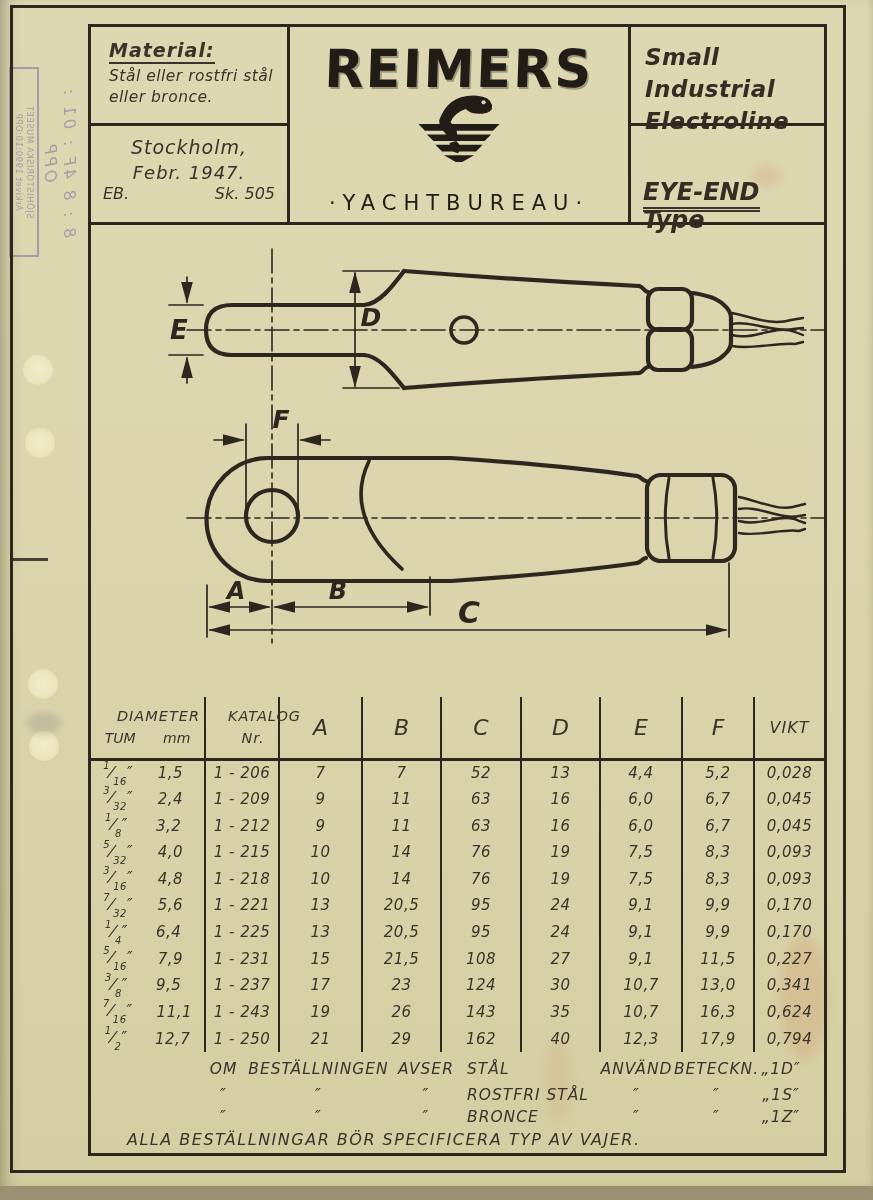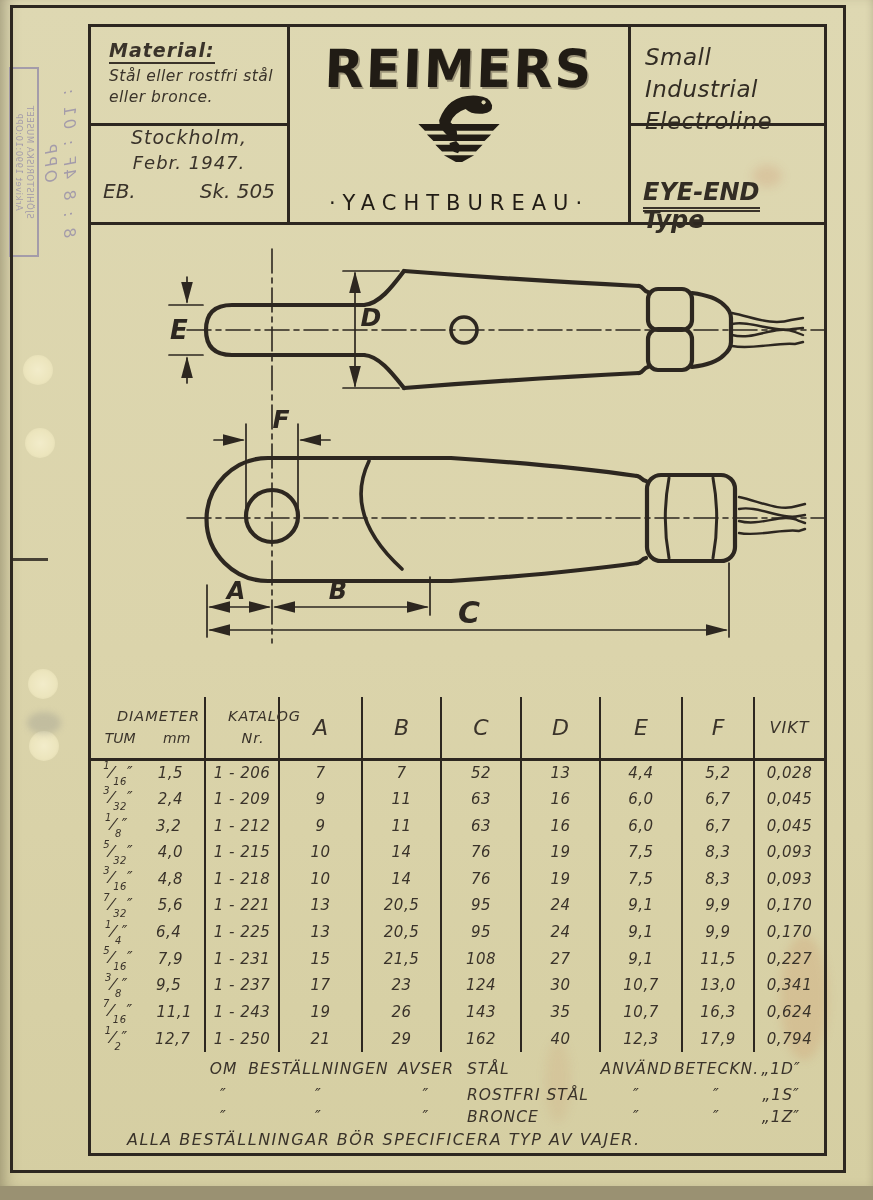--- a/index.html
+++ b/index.html
@@ -30,31 +30,31 @@
   .stamp-hand{font-size:16px;font-style:italic;letter-spacing:3px;margin-bottom:2px;}
   .stamp-box{border:2px solid #8f86a8;padding:2px 3px;font-size:8.5px;letter-spacing:.5px;line-height:11px;}
 
   
   .hdr-vline{position:absolute;top:0;width:3px;height:198px;background:var(--ink);}
   .hdr-hline{position:absolute;height:3px;background:var(--ink);}
   .cell{position:absolute;color:var(--ink-soft);}
   .mat-top{left:0;top:0;width:196px;height:96px;padding:12px 0 16px 18px;}
   .mat-title{font-style:italic;font-weight:bold;font-size:19px;letter-spacing:1px;border-bottom:2px solid var(--ink-soft);display:inline-block;padding-bottom:1px;}
   .mat-line{font-style:italic;font-size:15.5px;letter-spacing:.5px;margin-top:3px;}
-  .mat-bot{left:0;top:99px;width:196px;height:83px;text-align:center;}
+  .mat-bot{left:0;top:99px;width:196px;height:83px;text-align:center;padding-top:10px;}
   .mat-city{font-style:italic;font-size:19px;letter-spacing:1px;}
   .mat-date{font-style:italic;font-size:18px;letter-spacing:1px;margin-top:4px;}
-  .mat-row{position:absolute;left:0;bottom:6px;width:100%;padding:0 12px;display:flex;justify-content:space-between;font-style:italic;font-size:20px;}
+  .mat-row{position:absolute;left:0;bottom:6px;width:100%;padding:0 12px;display:flex;justify-content:space-between;font-style:italic;font-size:16px;}
   .logo-cell{left:199px;top:0;width:338px;height:198px;text-align:center;}
   .brand{margin-top:14px;font-weight:bold;font-size:47px;letter-spacing:2px;color:var(--logo);transform:scale(1.08,1.12) skewX(-2deg);transform-origin:center;
     text-shadow:1.5px 1.5px 0 rgba(40,30,20,.35);}
   .bureau{position:absolute;left:0;bottom:10px;width:100%;font-size:21px;letter-spacing:7px;color:var(--logo);font-weight:400;}
   .emblem{margin-top:-8px;}
   .prod-top{left:540px;top:0;width:193px;height:96px;padding:14px 0 0 14px;}
-  .prod-line{font-style:italic;font-weight:normal;font-size:23px;letter-spacing:.5px;line-height:32px;color:#332d24;}
+  .prod-line{font-style:italic;font-weight:bold;font-size:23px;letter-spacing:.5px;line-height:32px;color:#332d24;}
   .prod-bot{left:540px;top:99px;width:193px;height:96px;padding:52px 16px 0 12px;}
   .type-line{font-style:italic;font-weight:bold;font-size:24px;color:#332d24;}
   .u2{border-bottom:5px double var(--ink-soft);padding-bottom:1px;}
 
   
   .drawing{position:absolute;left:0;top:198px;width:733px;height:472px;}
 
   
   .spec-table{position:absolute;left:0;top:670px;width:733px;height:355px;border-collapse:collapse;table-layout:fixed;color:var(--ink-soft);}
   .spec-table td,.spec-table th{border-left:2px solid var(--ink);padding:0;vertical-align:middle;text-align:center;font-weight:normal;}

